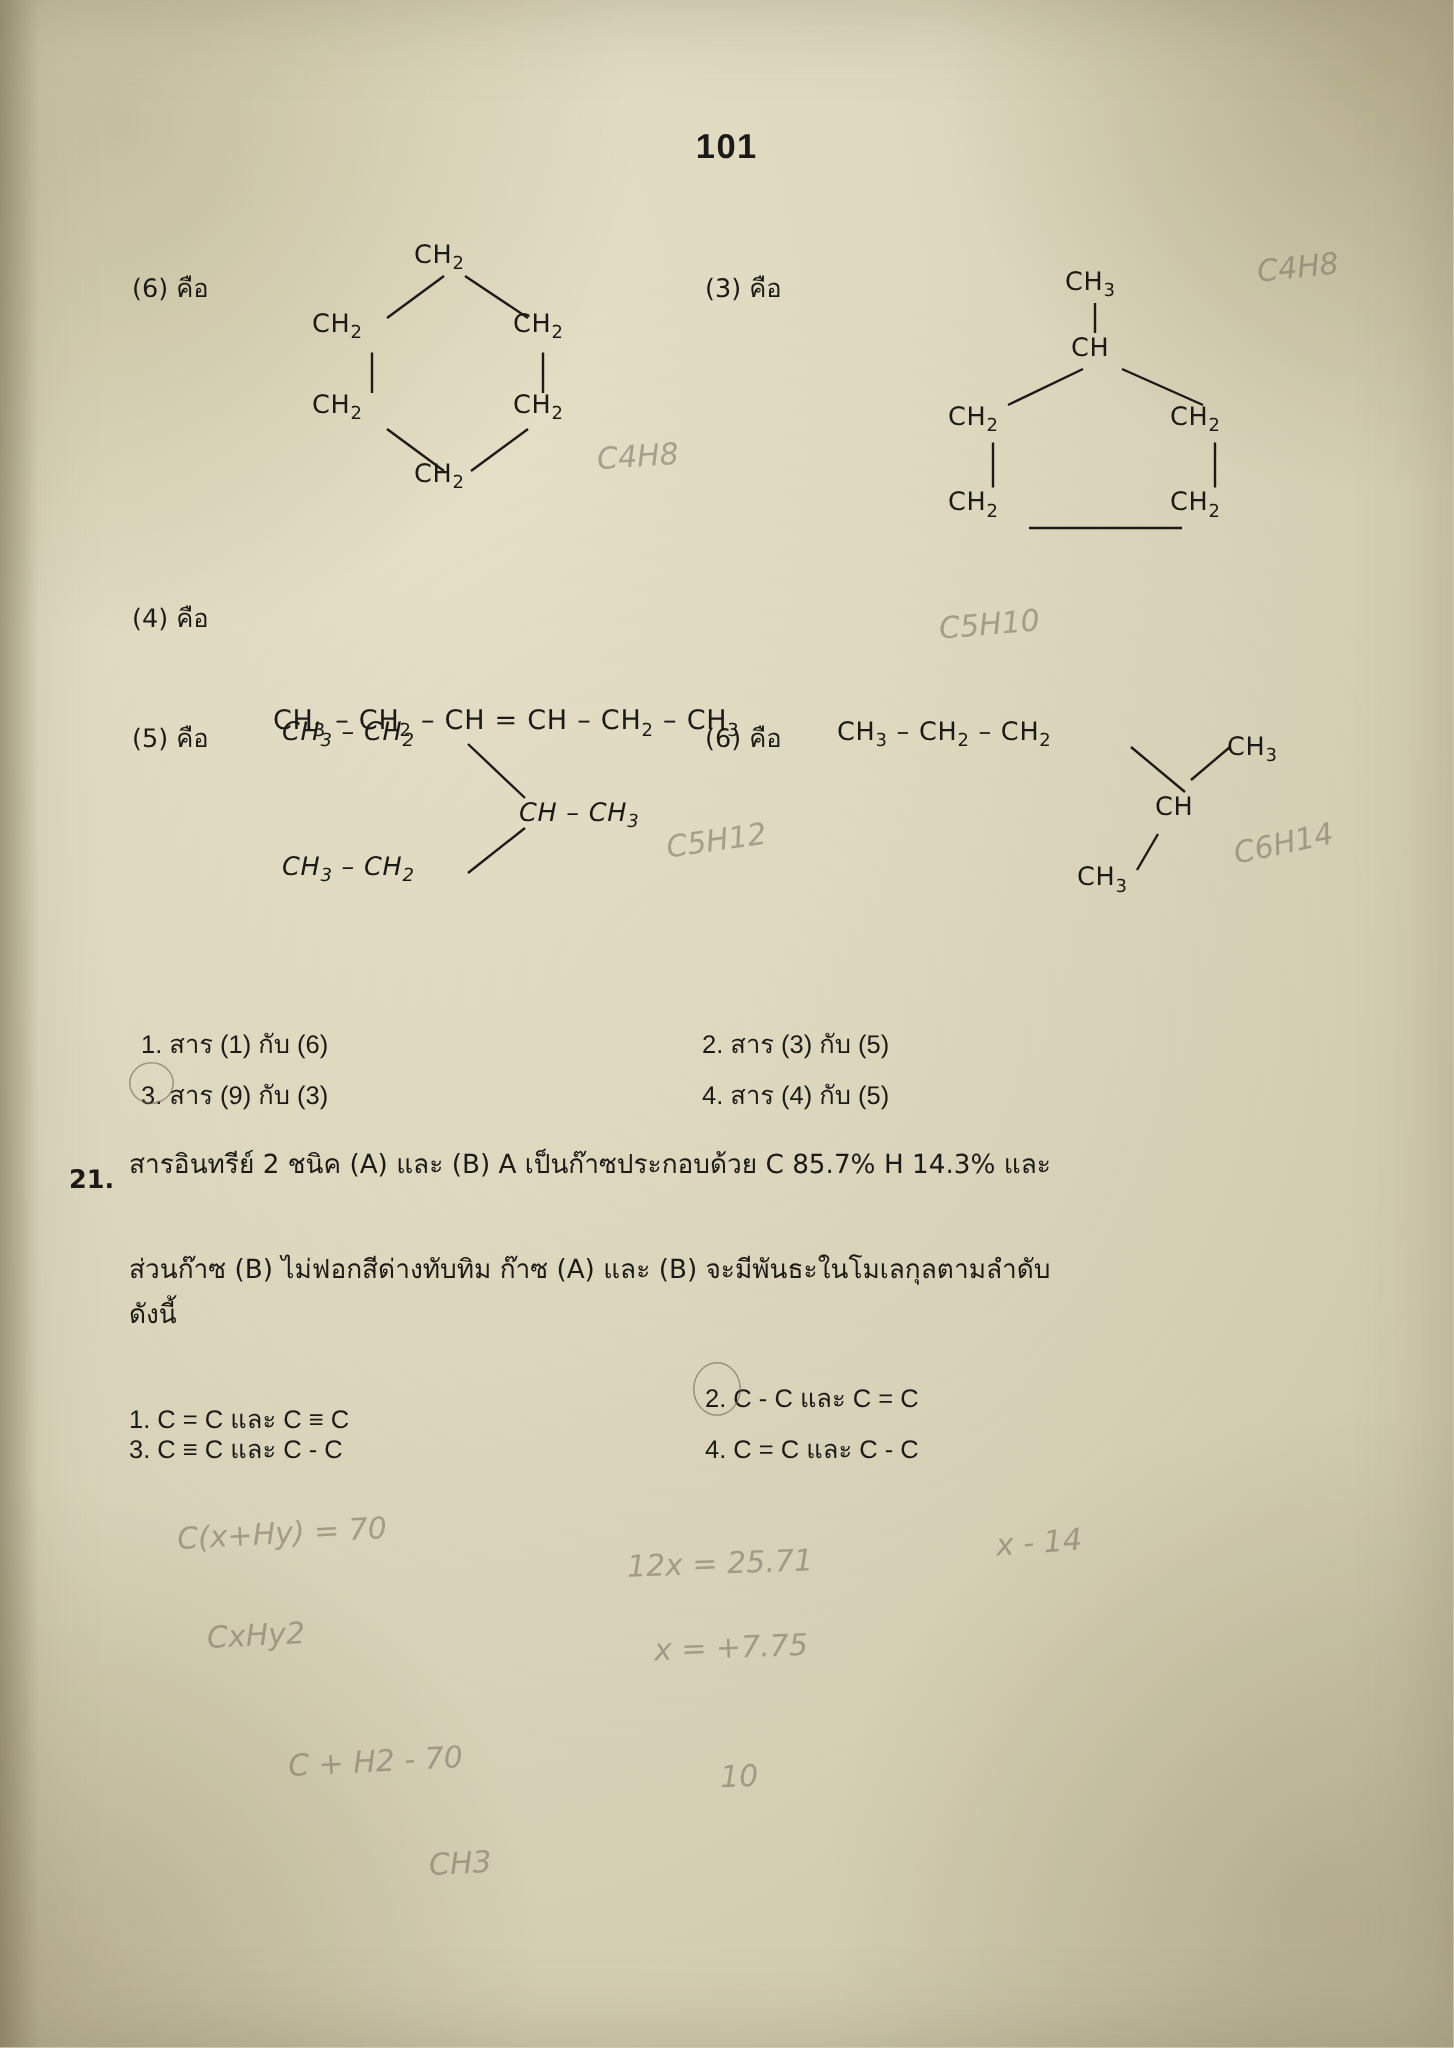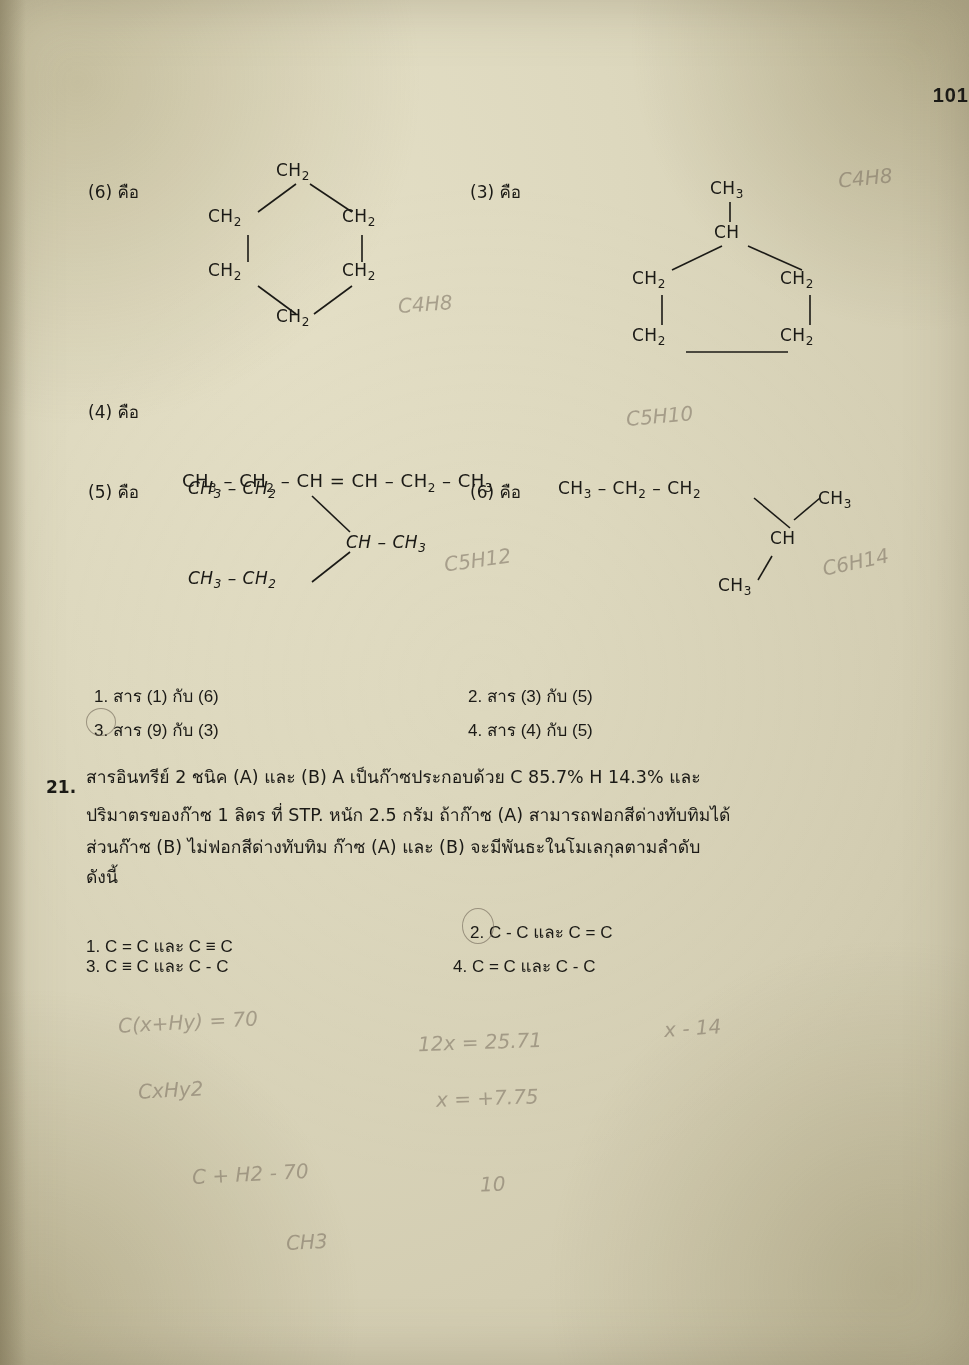--- a/index.html
+++ b/index.html
@@ -41,24 +41,24 @@
     background: linear-gradient(to right, rgba(110,100,70,0.45), rgba(110,100,70,0));
     pointer-events: none;
   }
   .ink {
     color: #1b1a16;
   }
   .pageno {
     position: absolute;
     left: 0; right: 0;
     top: 84px;
-    text-align: right;
+    text-align: center;
     font-family: "Liberation Sans", sans-serif;
     font-weight: bold;
-    font-size: 20px;
+    font-size: 23px;
     letter-spacing: 1px;
   }
   .chem {
     font-family: "DejaVu Sans", sans-serif;
     font-size: 17px;
     letter-spacing: 0.5px;
   }
   .chem sub {
     font-size: 12px;
   }
@@ -186,28 +186,27 @@
   <div class="abs opt ink" style="left:94px;  top:682px;">1. สาร (1) กับ  (6)</div>
   <div class="abs opt ink" style="left:468px; top:682px;">2. สาร (3) กับ (5)</div>
   <div class="abs opt ink" style="left:94px;  top:716px;">3. สาร (9) กับ (3)</div>
   <div class="abs opt ink" style="left:468px; top:716px;">4. สาร (4) กับ (5)</div>
 
   <div class="circle-mark" style="left:86px; top:708px; width:28px; height:26px;"></div>
 
   <div class="q-number ink" style="left:46px; top:765px;margin-top:12px;">21.</div>
 
   <div class="abs thaiq" style="left:86px; top:762px;">สารอินทรีย์ 2 ชนิค  (A) และ (B) A เป็นก๊าซประกอบด้วย C 85.7%   H 14.3% และ</div>
-  <div class="abs thaiq" style="left:86px; top:800px;">ปริมาตรของก๊าซ 1 ลิตร ที่   STP. หนัก 2.5 กรัม ถ้าก๊าซ (A) สามารถฟอกสีด่างทับทิมได้</div>
   <div class="abs thaiq" style="left:86px; top:832px;">ส่วนก๊าซ  (B) ไม่ฟอกสีด่างทับทิม ก๊าซ (A)    และ  (B)  จะมีพันธะในโมเลกุลตามลำดับ</div>
   <div class="abs thaiq" style="left:86px; top:862px;">ดังนี้</div>
 
   <div class="abs opt ink" style="left:86px;  top:918px;margin-top:14px;">1. C = C     และ     C ≡ C</div>
   <div class="abs opt ink" style="left:470px; top:918px;">2. C - C   และ   C = C</div>
   <div class="abs opt ink" style="left:86px;  top:952px;">3. C ≡ C     และ     C - C</div>
-  <div class="abs opt ink" style="left:453px; top:952px;">4. C = C   และ   C - C</div>
+  <div class="abs opt ink" style="left:470px; top:952px;">4. C = C   และ   C - C</div>
 
   <div class="circle-mark" style="left:462px; top:908px; width:30px; height:34px;"></div>
 
   <div class="pencil pencil-big" style="left:838px; top:166px; transform:rotate(-6deg);">C4H8</div>
   <div class="pencil pencil-big" style="left:398px; top:292px; transform:rotate(-4deg);">C4H8</div>
   <div class="pencil pencil-big" style="left:626px; top:404px; transform:rotate(-5deg);">C5H10</div>
   <div class="pencil pencil-big" style="left:444px; top:548px; transform:rotate(-8deg);">C5H12</div>
   <div class="pencil pencil-big" style="left:822px; top:550px; transform:rotate(-12deg);">C6H14</div>
 
   <div class="pencil pencil-big" style="left:118px; top:1010px; transform:rotate(-3deg);">C(x+Hy) = 70</div>

